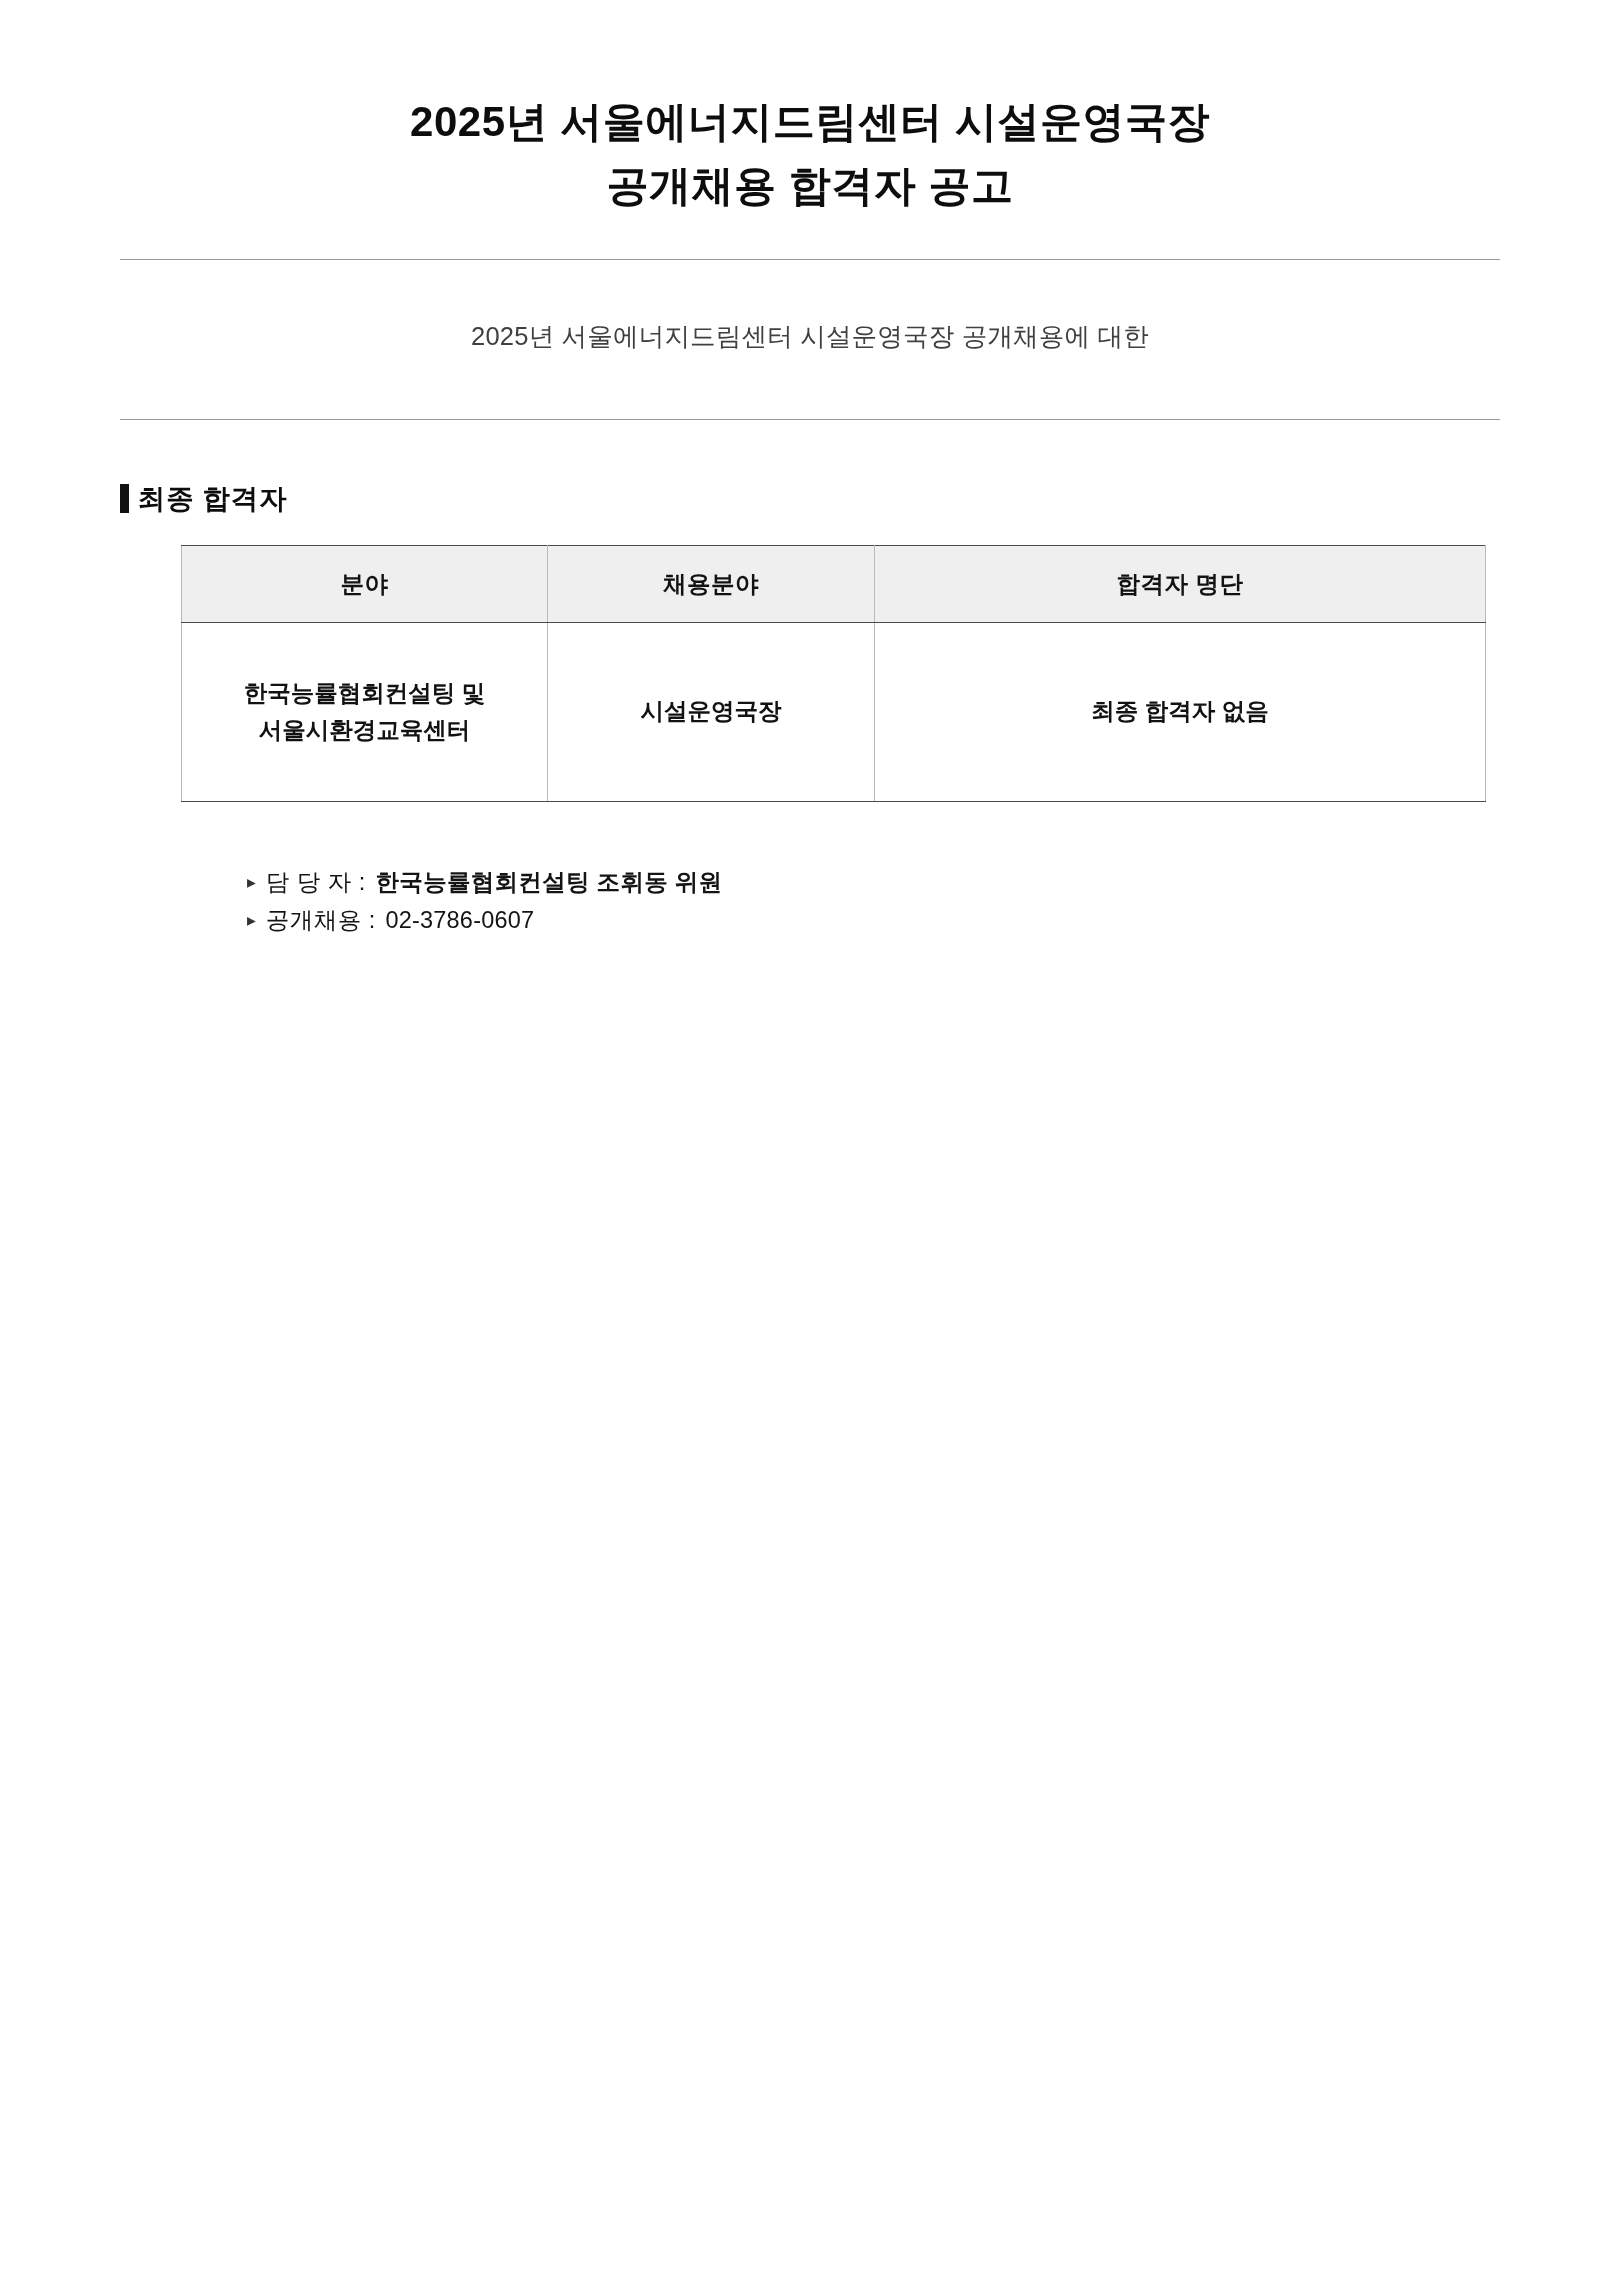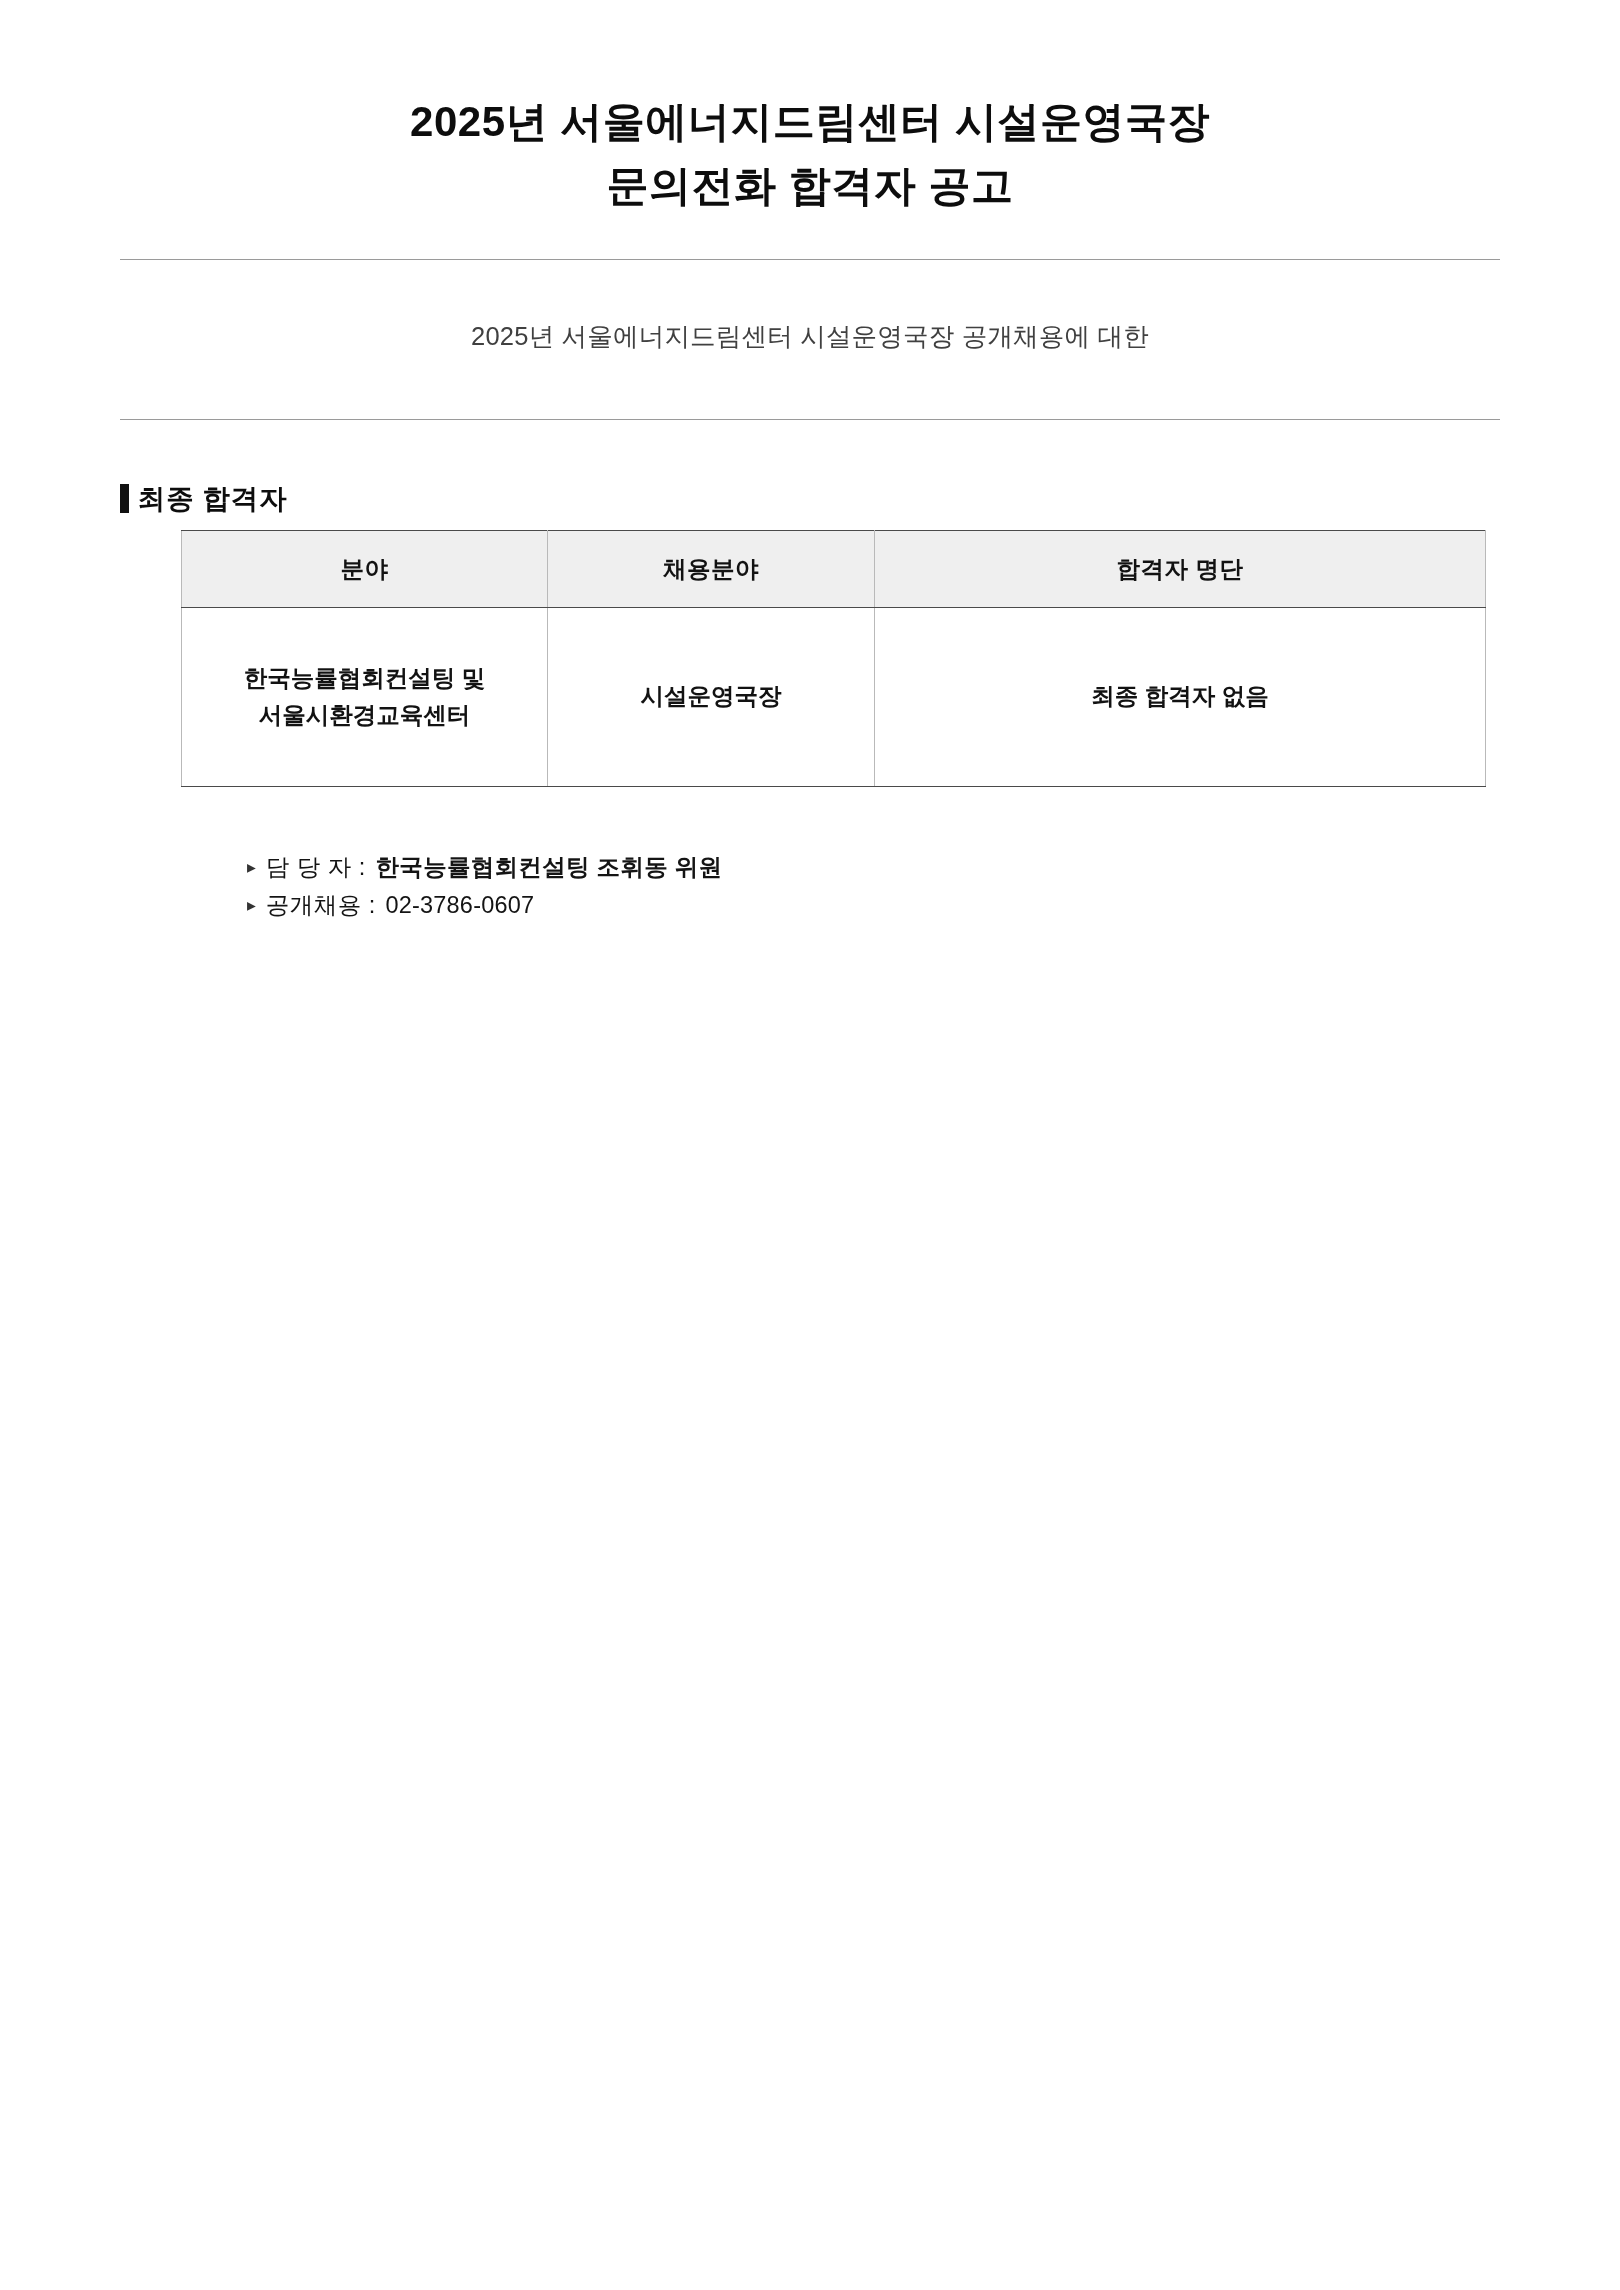--- a/index.html
+++ b/index.html
@@ -78,21 +78,21 @@
   }
   .heading-text {
     font-size: 27.4px;
     font-weight: 700;
     letter-spacing: 1px;
     color: #0d0d0d;
   }
 
   
   .table-wrap {
-    margin-top: 13px;
+    margin-top: 28px;
     padding-left: 61px;
     padding-right: 0;
   }
   table.result {
     width: 1304px;
     border-collapse: collapse;
     table-layout: fixed;
   }
   table.result col.c1 { width: 366px; }
   table.result col.c2 { width: 327px; }
@@ -156,21 +156,21 @@
     letter-spacing: 0.2px;
   }
 </style>
 </head>
 <body>
 
 <div class="page">
 
   <div class="title-block">
     <div class="title-line">2025년 서울에너지드림센터 시설운영국장</div>
-    <div class="title-line">문의전화 합격자 공고</div>
+    <div class="title-line">공개채용 합격자 공고</div>
   </div>
 
   <hr class="rule rule-top">
 
   <div class="intro">
     <div class="intro-line">2025년 서울에너지드림센터 시설운영국장 공개채용에 대한</div>
   </div>
 
   <hr class="rule rule-bottom">
 

